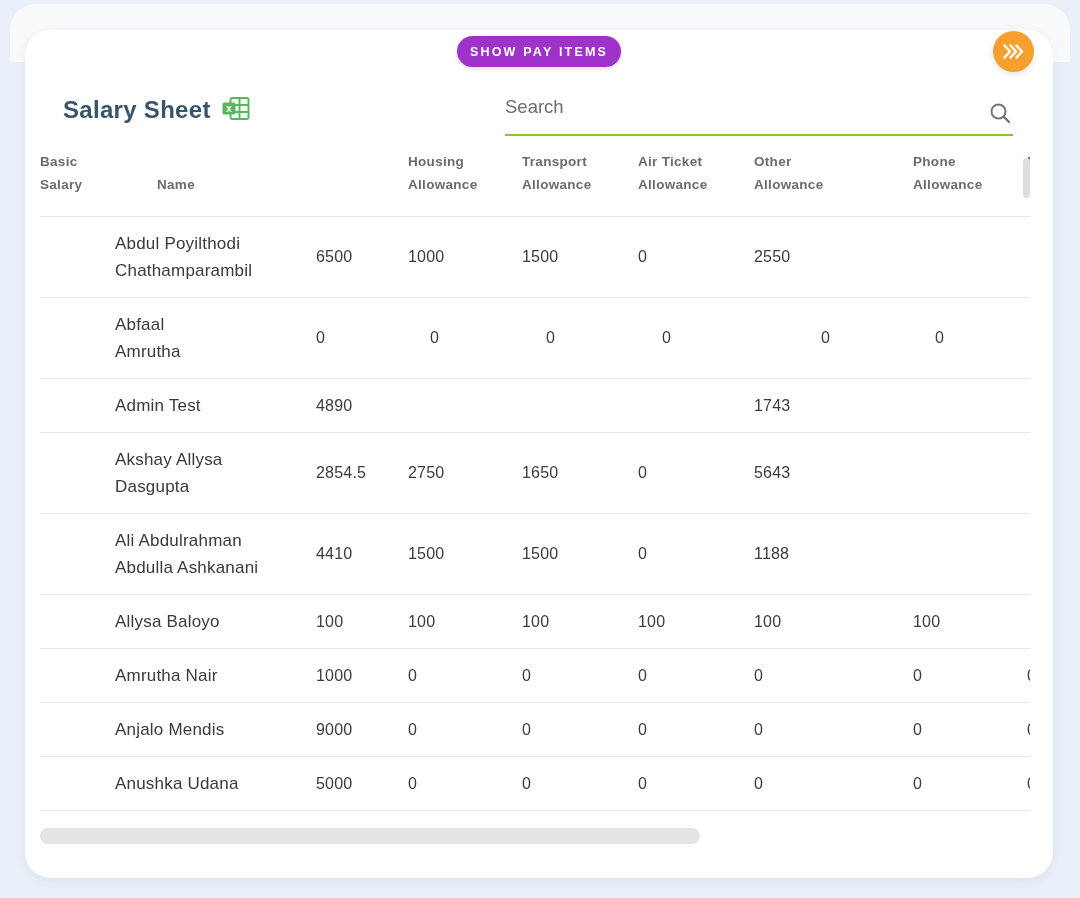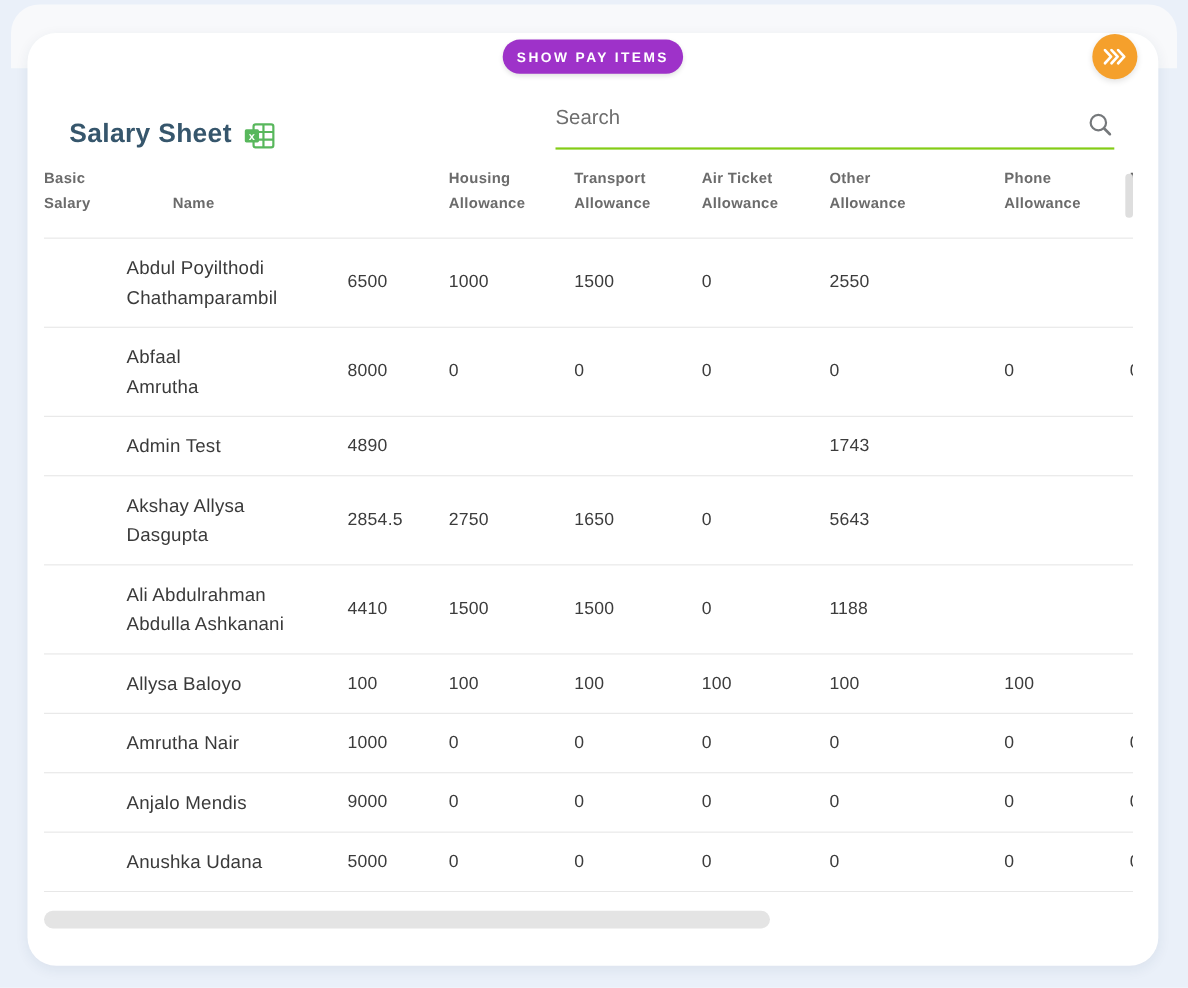--- a/index.html
+++ b/index.html
@@ -33,21 +33,21 @@
   }
   .expand-btn {
     position:absolute; left:993px; top:31px; width:41px; height:41px;
     background:#f5a02c; border:none; border-radius:50%;
     display:flex; align-items:center; justify-content:center;
     cursor:pointer; z-index:5; box-shadow:0 2px 6px rgba(0,0,0,.12);
   }
 
   
   .card-header { display:flex; margin:66px 40px 0 38px; }
-  .title-wrap { display:flex; align-items:flex-end; gap:11px; width:442px; flex:none; }
+  .title-wrap { display:flex; align-items:flex-start; gap:11px; width:442px; flex:none; }
   .sheet-title { font-size:24px; font-weight:bold; color:#36566c; letter-spacing:.3px; }
   .excel-btn { border:none; background:transparent; cursor:pointer; display:flex; padding:0; }
 
   .search-wrap {
     flex:1; position:relative; 
     border-bottom:2px solid #84cc16; padding:0 34px 9px 0; height:40px;
   }
   .search-input {
     border:none; outline:none; width:100%;
     font-family:"Liberation Sans", sans-serif;
@@ -173,21 +173,20 @@
           <div class="td col-2">1000</div>
           <div class="td col-3">1500</div>
           <div class="td col-4">0</div>
           <div class="td col-5">2550</div>
           <div class="td col-6"></div>
           <div class="td col-7"></div>
         </div>
         <div class="trow">
           <div class="td col-0 name-cell">Abfaal
 Amrutha</div>
-          <div class="td col-1">8000</div>
           <div class="td col-2">0</div>
           <div class="td col-3">0</div>
           <div class="td col-4">0</div>
           <div class="td col-5">0</div>
           <div class="td col-6">0</div>
           <div class="td col-7">0</div>
         </div>
         <div class="trow">
           <div class="td col-0 name-cell">Admin Test</div>
           <div class="td col-1">4890</div>

